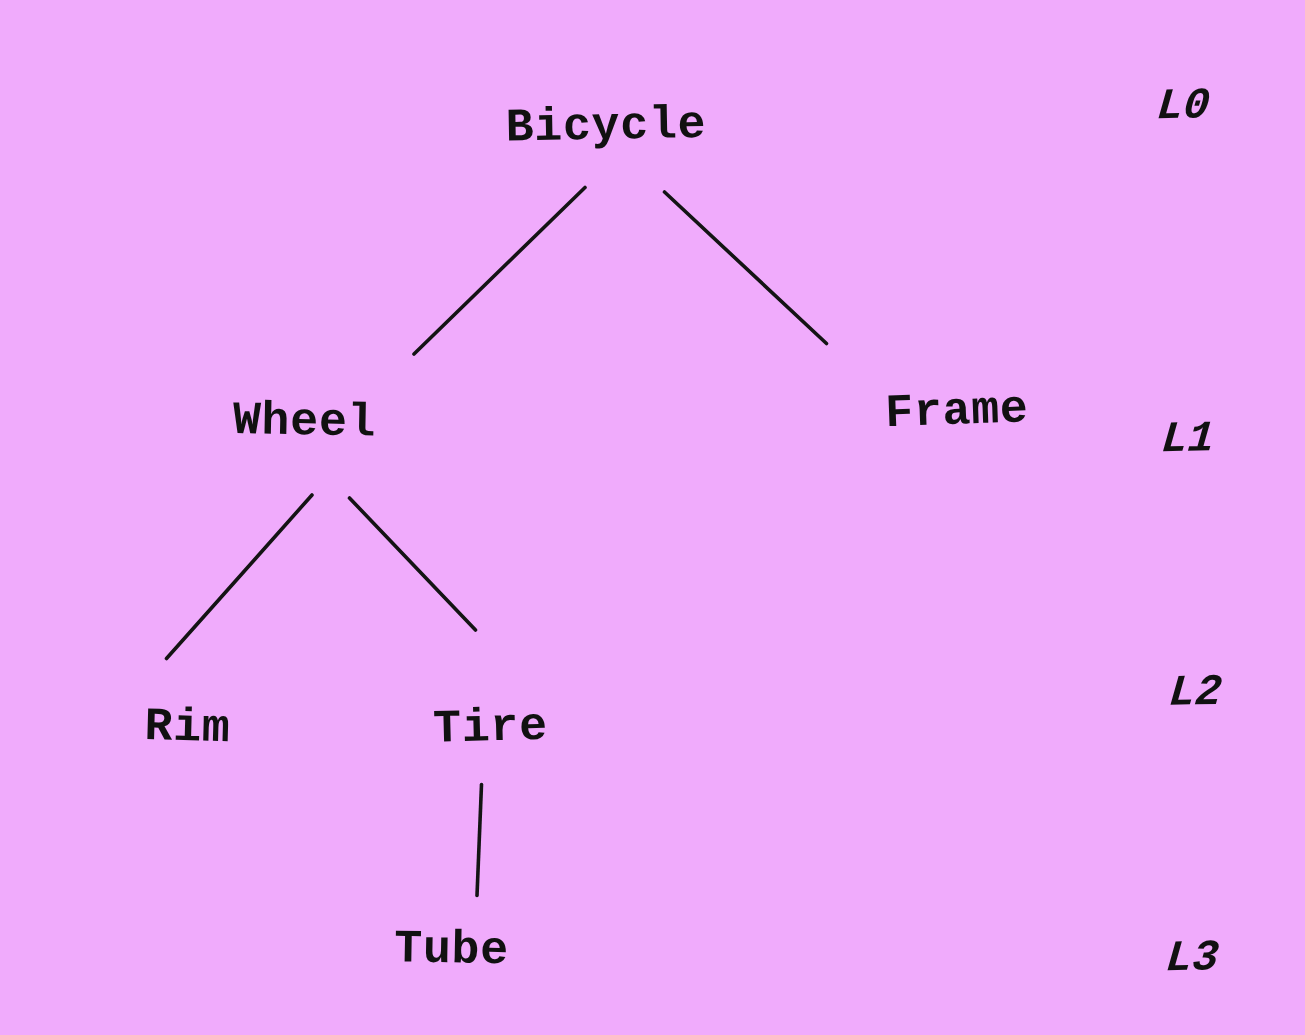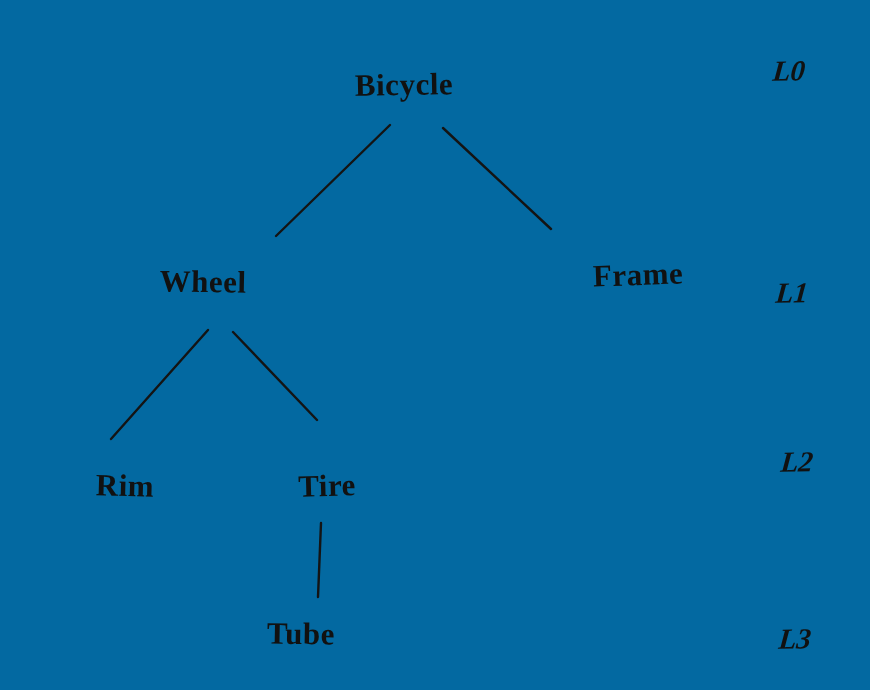--- a/index.html
+++ b/index.html
@@ -4,23 +4,23 @@
 <style>
   html, body {
     margin: 0;
     padding: 0;
     background: #ffffff;
   }
   .canvas {
     position: relative;
     width: 870px;
     height: 690px;
-    background: #0369a1;
+    background: #f0abfc;
     overflow: hidden;
-    font-family: Liberation Serif, serif;
+    font-family: Liberation Mono, monospace;
   }
   .edges-layer {
     position: absolute;
     left: 0;
     top: 0;
     width: 870px;
     height: 690px;
     pointer-events: none;
   }
   .node-label {

